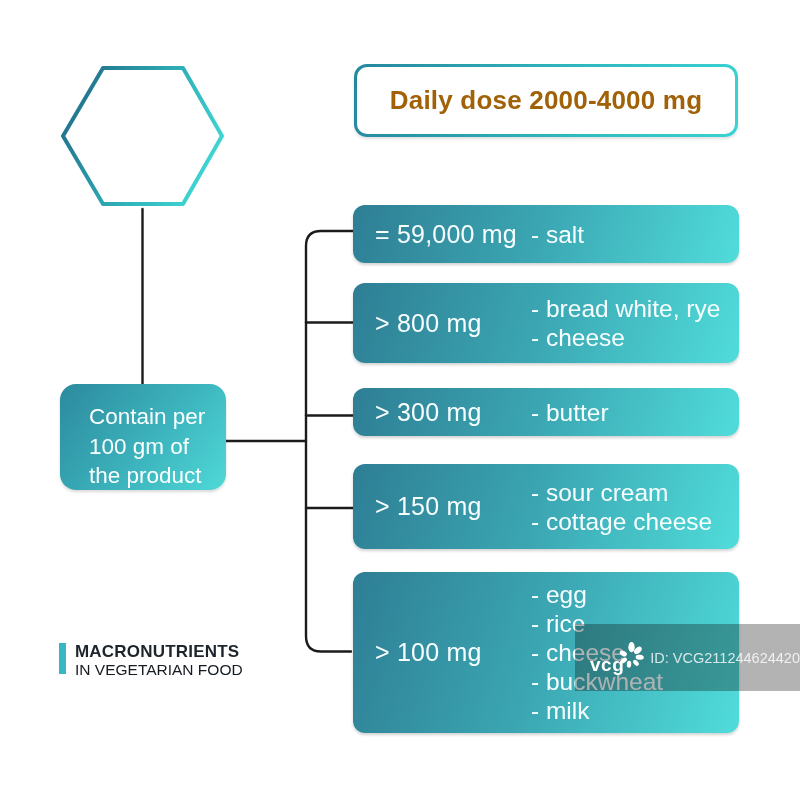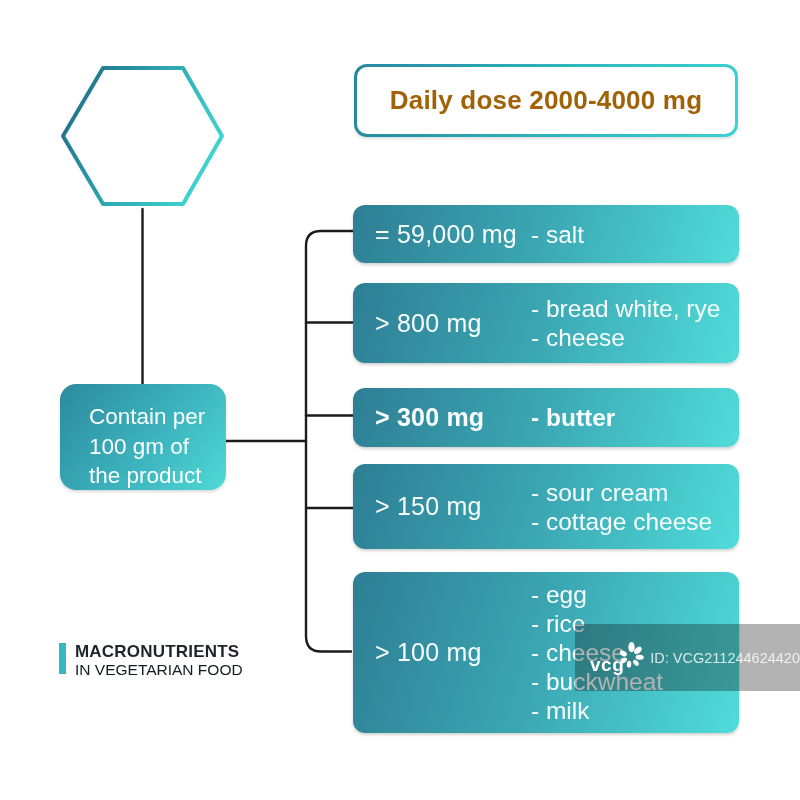--- a/index.html
+++ b/index.html
@@ -36,21 +36,21 @@
 
   
   .fbox{left:353px;width:386px;border-radius:12px;
     background:linear-gradient(107deg,#2e7e94 0%,#3ba6b2 48%,#50dcda 100%);
     box-shadow:0 2px 3px rgba(0,0,0,0.18);
     display:flex;align-items:center;color:#f8feff;}
   .fbox .amount{flex:none;width:156px;margin-left:22px;font-size:25px;letter-spacing:0.2px;}
   .fbox .foods{font-size:24.5px;line-height:29px;}
   #fbox-1{top:205px;height:58px;}
   #fbox-2{top:283px;height:80px;}
-  #fbox-3{top:388px;height:59px;font-weight:bold;}
+  #fbox-3{top:388px;height:48px;}
   #fbox-4{top:464px;height:85px;}
   #fbox-5{top:572px;height:161px;}
 
   
   #footer-bar{left:59px;top:643px;width:7px;height:31px;background:#36b7c3;}
   #footer-title{left:75px;top:642px;font-size:17px;font-weight:bold;color:#1d242b;letter-spacing:0.2px;}
   #footer-subtitle{left:75px;top:661px;font-size:15.5px;color:#141b21;}
 
   
   #watermark{left:575px;top:624px;width:225px;height:67px;background:rgba(10,10,10,0.31);

